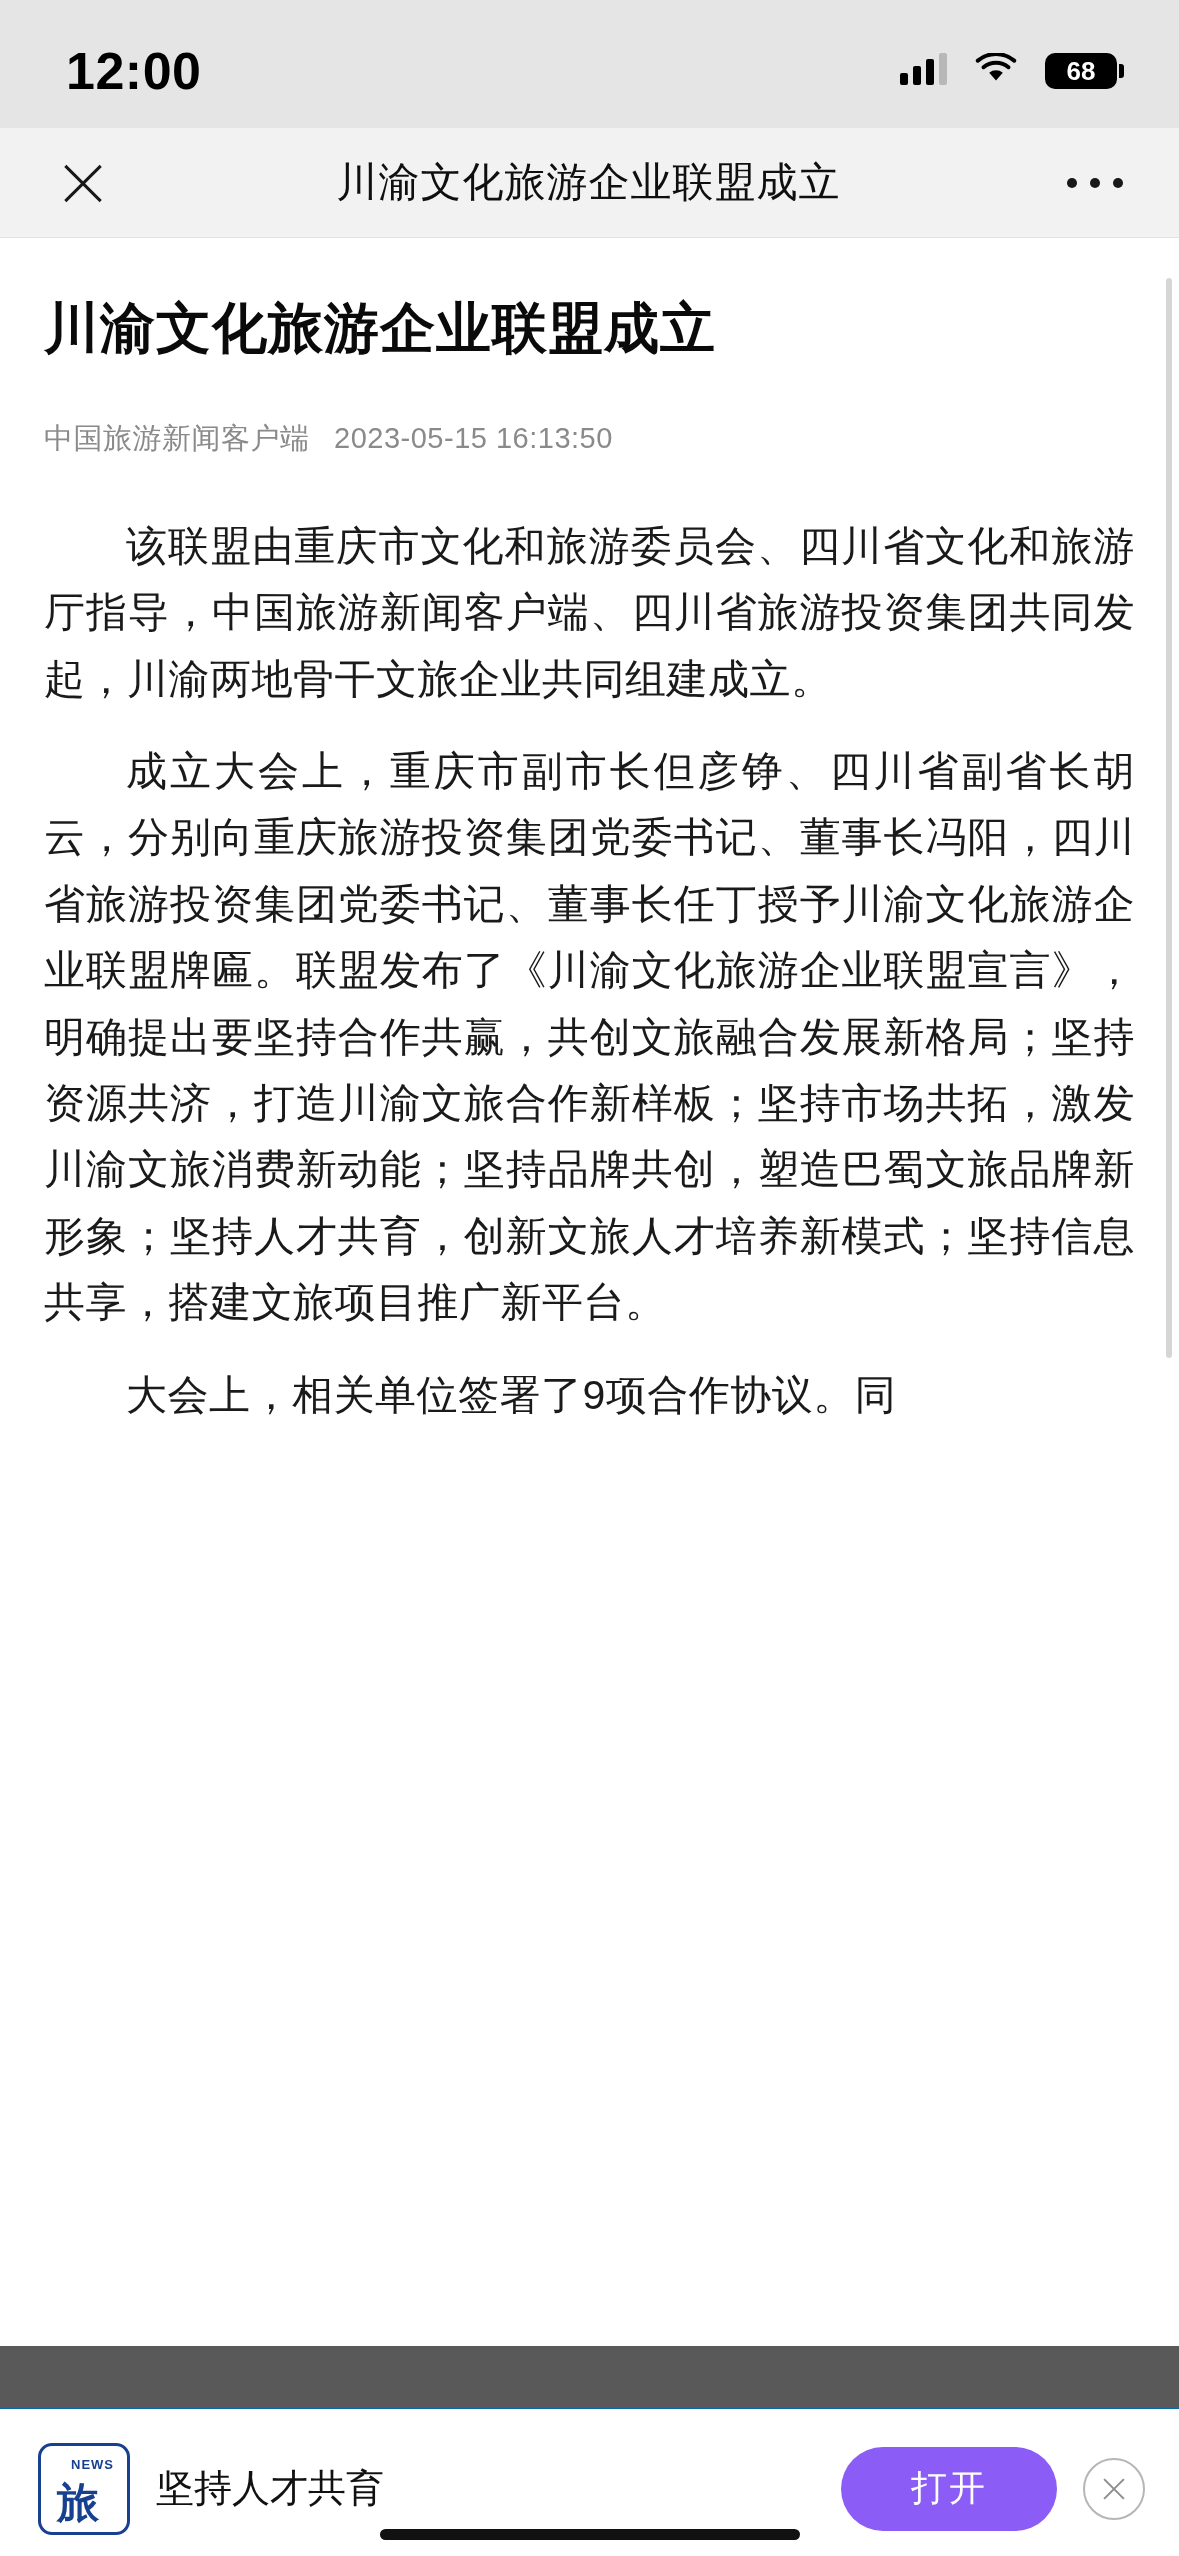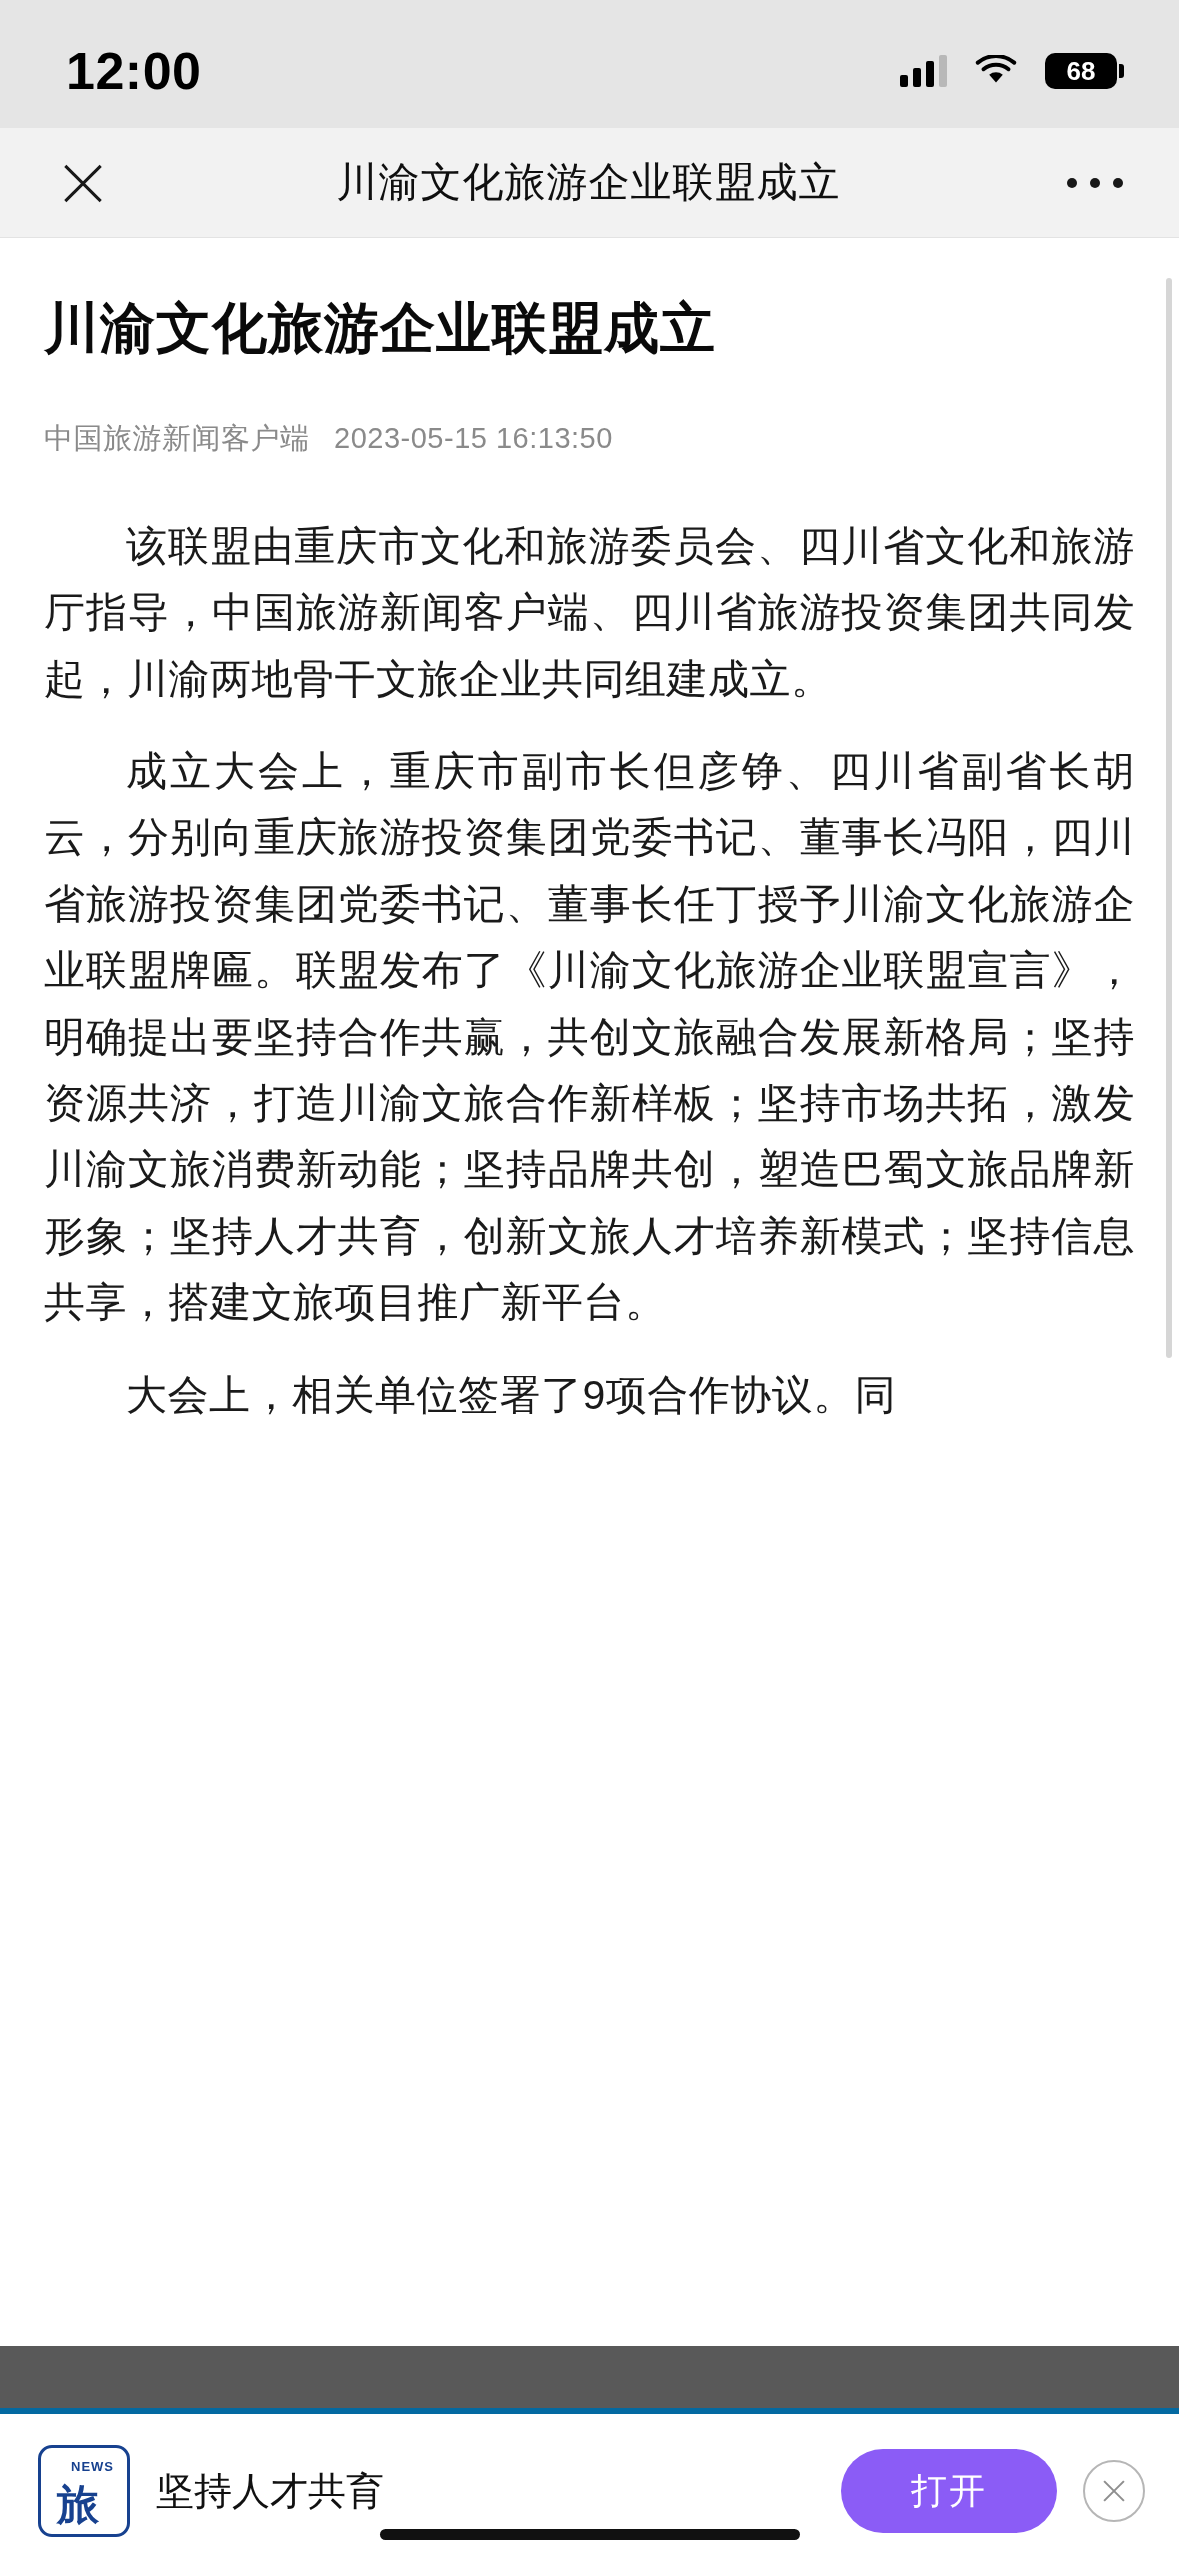--- a/index.html
+++ b/index.html
@@ -32,21 +32,21 @@
   }
   .status-time {
     font-size: 52px;
     font-weight: bold;
     color: #000;
     letter-spacing: 0.5px;
     padding-top: 14px;
   }
   .status-right {
     display: flex;
-    align-items: center;
+    align-items: flex-start;
     gap: 28px;
     padding-top: 14px;
   }
   
   .signal { display: flex; align-items: flex-end; gap: 5px; height: 32px; }
   .signal i { display: block; width: 8px; background: #000; border-radius: 2px; }
   .signal i:nth-child(1) { height: 12px; }
   .signal i:nth-child(2) { height: 19px; }
   .signal i:nth-child(3) { height: 26px; }
   .signal i:nth-child(4) { height: 32px; background: #b8b8b8; }
@@ -165,21 +165,21 @@
 
   
   .app-banner {
     position: absolute;
     left: 0; right: 0; bottom: 0;
     height: 148px;
     background: #ffffff;
     display: flex;
     align-items: center;
     padding: 12px 34px 0 38px;
-    border-top: 6px solid #0369a1;
+    border-top: 1px solid #0369a1;
     z-index: 5;
   }
   .banner-dim {
     position: absolute;
     left: 0; right: 0;
     bottom: 148px;
     height: 62px;
     background: rgba(60,60,60,0.85);
     z-index: 4;
   }

